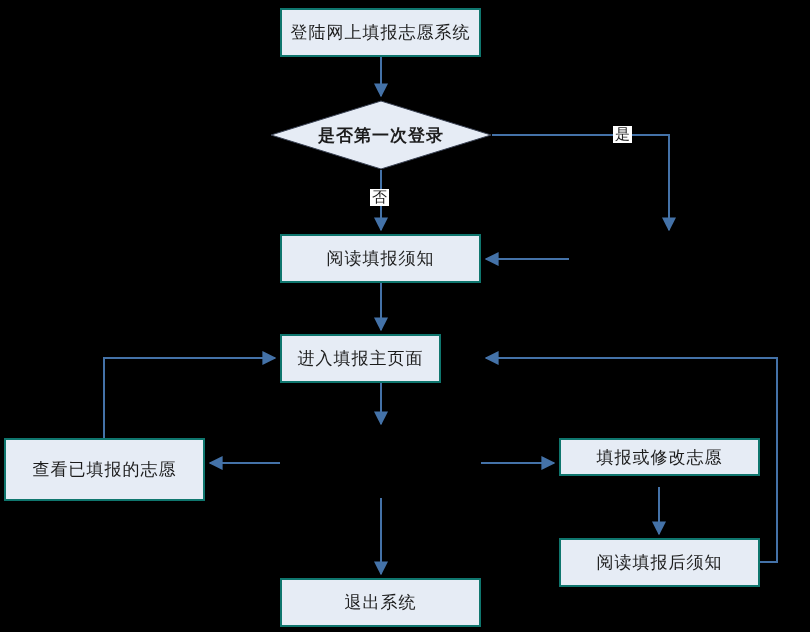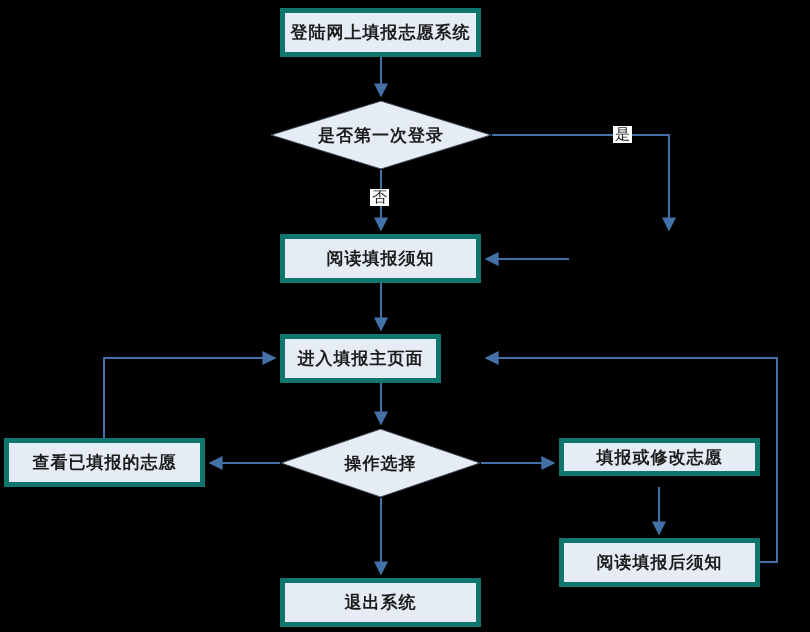--- a/index.html
+++ b/index.html
@@ -34,22 +34,21 @@
     align-items: center;
     justify-content: center;
     color: #1c1c1c;
     font-size: 17px;
     letter-spacing: 1px;
     white-space: nowrap;
     z-index: 3;
   }
   .node.process {
     background: #e6ecf5;
-    border: 5px solid #0f766e;
-    font-weight: bold;
+    border: 2px solid #0f766e;
   }
   .node.decision {
     background: transparent;
     border: none;
   }
   .diamond-shape {
     position: absolute;
     left: 0;
     top: 0;
     width: 100%;
@@ -124,28 +123,22 @@
 
   <div class="node process" style="left:280px; top:234px; width:201px; height:49px;">
     <span class="label">阅读填报须知</span>
   </div>
 
 
   <div class="node process" style="left:280px; top:334px; width:161px; height:49px;">
     <span class="label">进入填报主页面</span>
   </div>
 
-  <div class="node decision" style="left:280px; top:428px; width:201px; height:70px;">
-    <svg class="diamond-shape" viewBox="0 0 201 70" preserveAspectRatio="none">
-      <polygon points="100.5,1 200,35 100.5,69 1,35" fill="#e6ecf5" stroke="#3b4354" stroke-width="1"></polygon>
-    </svg>
-    <span class="label">操作选择</span>
-  </div>
 
-  <div class="node process" style="left:4px; top:438px; width:201px; height:49px;">
+  <div class="node process" style="left:4px; top:438px; width:201px; height:63px;">
     <span class="label">查看已填报的志愿</span>
   </div>
 
   <div class="node process" style="left:559px; top:438px; width:201px; height:38px;">
     <span class="label">填报或修改志愿</span>
   </div>
 
   <div class="node process" style="left:559px; top:538px; width:201px; height:49px;">
     <span class="label">阅读填报后须知</span>
   </div>

